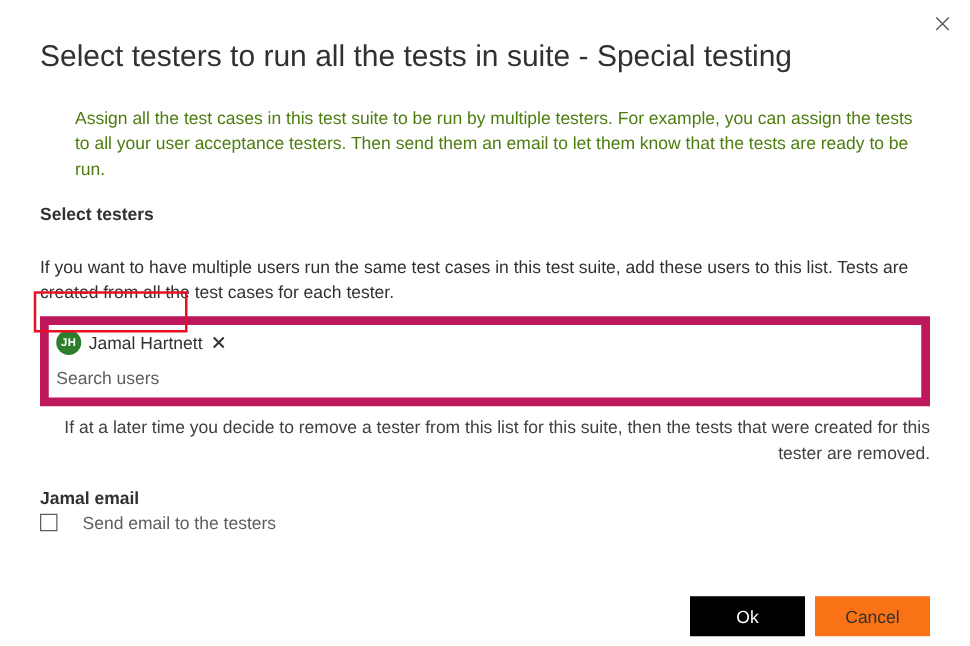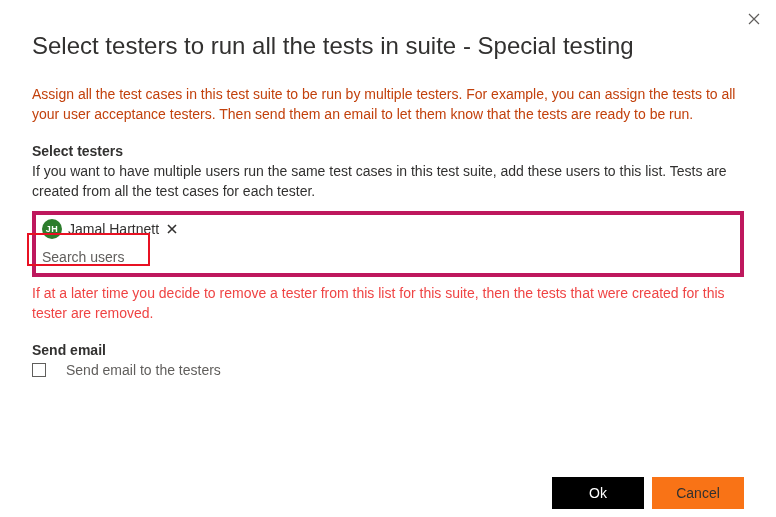--- a/index.html
+++ b/index.html
@@ -33,36 +33,38 @@
     color: #605e5c;
     font-size: 14px;
   }
   .title {
     font-size: 24px;
     font-weight: 300;
     color: #323130;
     margin: 12px 0 24px 0;
   }
   .intro {
-    color: #c2410c;
+    color: #4d7c0f;
     line-height: 1.45;
     margin-bottom: 18px;
+    margin-left: 28px;
   }
   .section-label {
     font-weight: 600;
     color: #323130;
     margin-bottom: 2px;
   }
   .section-help {
     color: #323130;
     line-height: 1.45;
     margin-bottom: 10px;
+    margin-top: 22px;
   }
   .user-box {
-    border: 4px solid #be185d;
+    border: 7px solid #be185d;
     background: #fff;
   }
   .chip-row {
     padding: 4px 6px;
     display: flex;
     flex-wrap: wrap;
     gap: 4px;
   }
   .chip {
     display: inline-flex;
@@ -109,24 +111,25 @@
   .highlight {
     position: absolute;
     border: 2px solid #e81123;
     pointer-events: none;
     left: 27px;
     top: 233px;
     width: 123px;
     height: 33px;
   }
   .after-text {
-    color: #ef4444;
+    color: #404040;
     line-height: 1.45;
     margin-top: 6px;
     margin-bottom: 18px;
+    text-align: right;
   }
   .checkbox-row {
     display: flex;
     align-items: center;
     gap: 20px;
     color: #605e5c;
     margin-top: 2px;
   }
   .checkbox {
     width: 14px;
@@ -193,21 +196,21 @@
         </span>
       </div>
     </div>
     <div class="search-row">
       <input class="search-input" type="text" placeholder="Search users" style="">
     </div>
   </div>
 
   <div class="after-text">If at a later time you decide to remove a tester from this list for this suite, then the tests that were created for this tester are removed.</div>
 
-  <div class="section-label">Send email</div>
+  <div class="section-label">Jamal email</div>
   <div class="checkbox-row">
     <div class="checkbox"></div>
     <span>Send email to the testers</span>
   </div>
 
   <div class="spacer"></div>
 
   <div class="footer">
     <button class="btn btn-primary">Ok</button>
     <button class="btn btn-secondary">Cancel</button>

